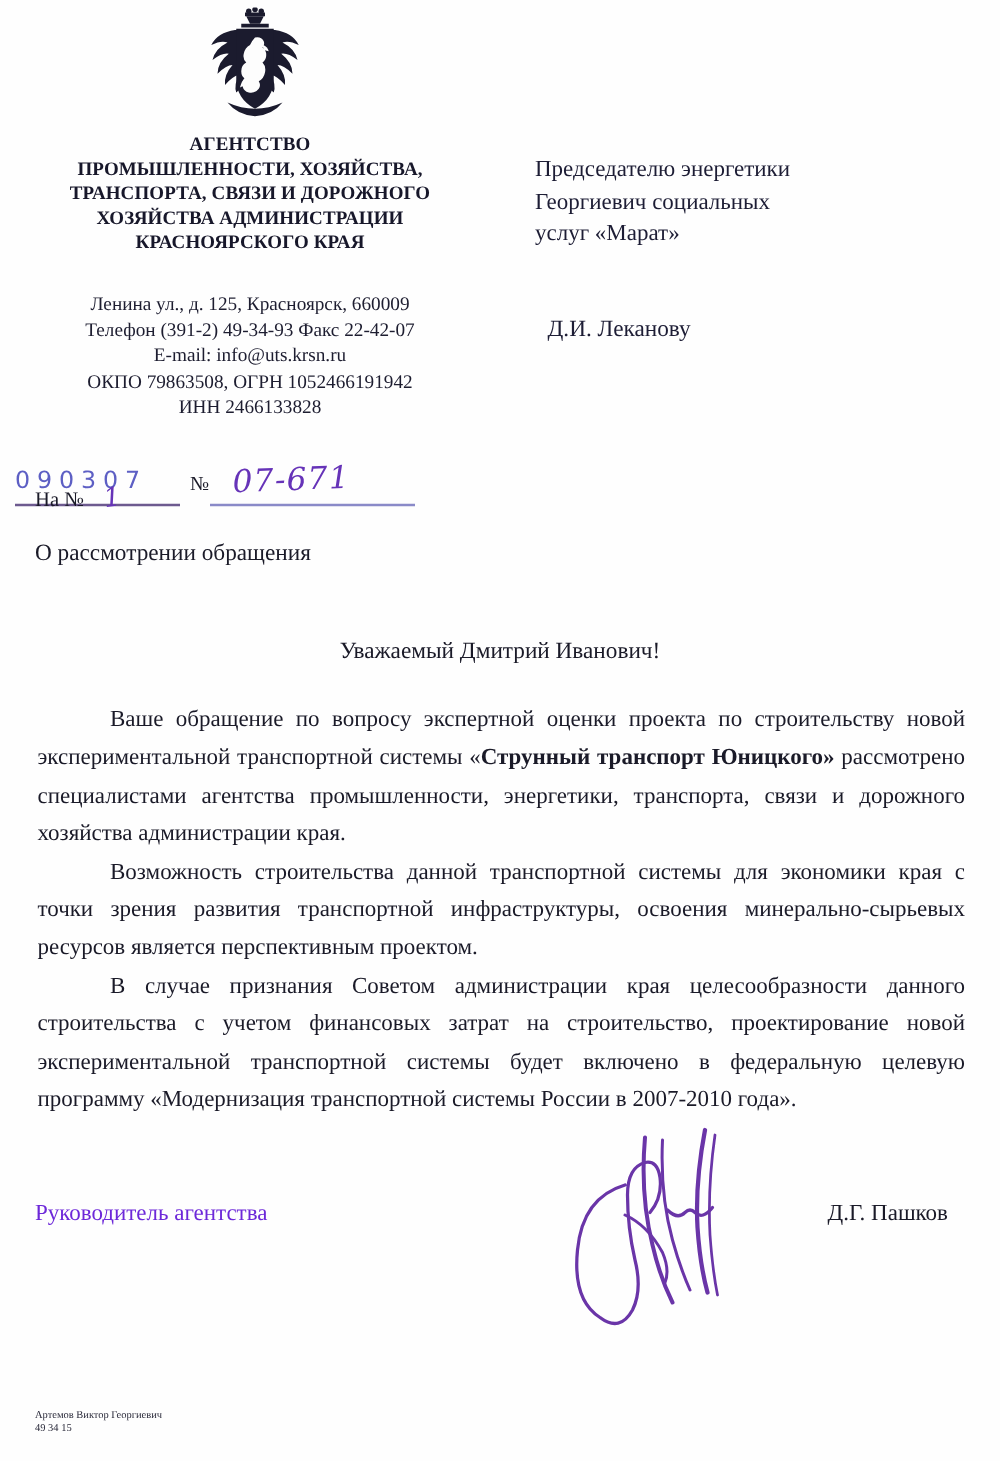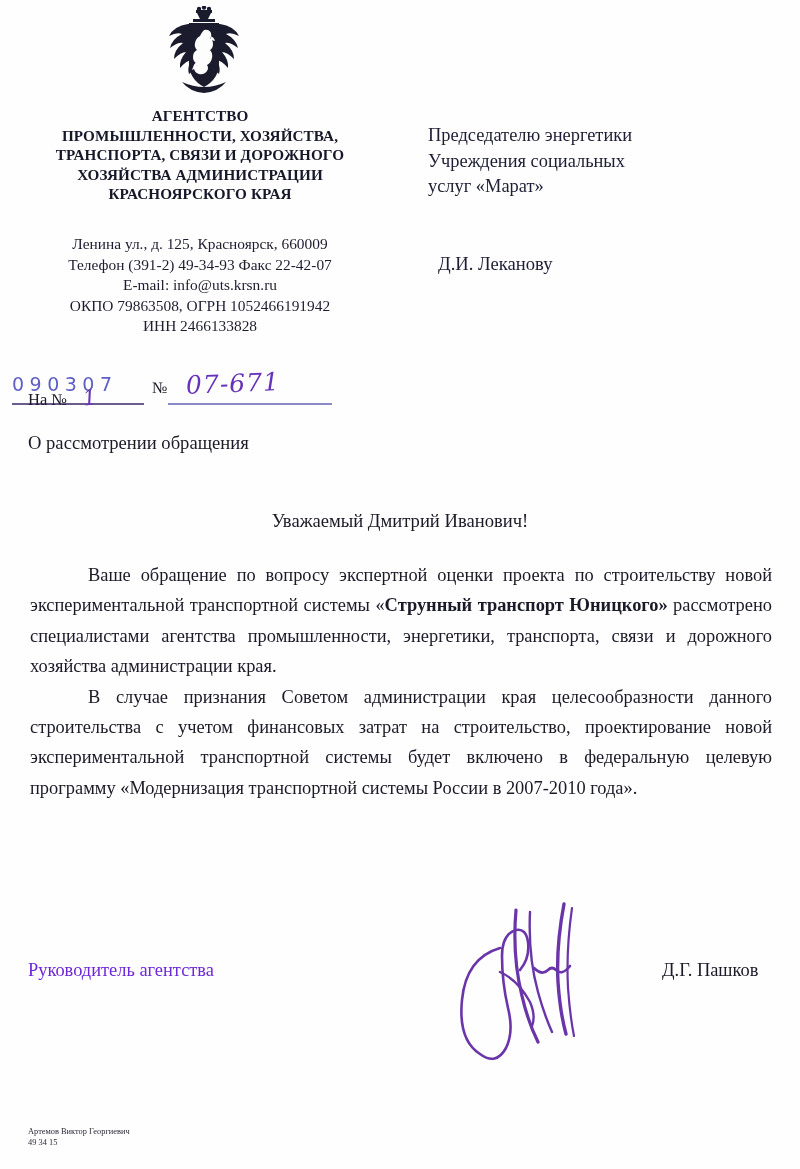--- a/index.html
+++ b/index.html
@@ -275,29 +275,30 @@
   </div>
 
   <div class="onref">
     <span>На №</span><span class="val">1</span>
   </div>
 
   <div class="subject">О рассмотрении обращения</div>
 
   <div class="addressee">
     <div>Председателю энергетики</div>
-    <div>Учреждения социальных</div>
+    <div>Георгиевич социальных</div>
     <div>услуг «Марат»</div>
   </div>
   <div class="addressee-name">Д.И. Леканову</div>
 
   <div class="salutation">Уважаемый Дмитрий Иванович!</div>
 
   <div class="body">
     <p><span>Ваше обращение по вопросу экспертной оценки проекта по строительству новой экспериментальной транспортной системы «</span><span class="b">Струнный транспорт Юницкого»</span><span>  рассмотрено специалистами агентства промышленности, энергетики, транспорта, связи и дорожного хозяйства администрации края.</span></p>
+    <p><span>Возможность строительства данной транспортной системы для экономики края с точки зрения развития транспортной инфраструктуры, освоения минерально-сырьевых ресурсов является перспективным проектом.</span></p>
     <p><span>В случае признания Советом администрации края целесообразности данного строительства с учетом финансовых затрат на  строительство, проектирование новой  экспериментальной транспортной системы будет включено в федеральную целевую программу «Модернизация транспортной системы России в 2007-2010 года».</span></p>
   </div>
 
   <div class="sig-role">Руководитель агентства</div>
   <div class="signature">
     <svg width="180" height="180" viewBox="0 0 180 180">
       <g fill="none" stroke="#6a35a8" stroke-linecap="round" stroke-linejoin="round">
         <path d="M62 48 q-34 10 -38 52 q-4 40 18 54 q16 12 26 -6 q8 -16 2 -40 q-6 -26 -6 -52 q0 -22 14 -26 q10 -2 12 12 q2 16 -8 28" stroke-width="2.6"></path>
         <path d="M78 10 q-4 46 6 86 q6 26 16 46" stroke-width="3.2"></path>
         <path d="M92 12 q-2 44 8 80 q6 22 14 40" stroke-width="2.4"></path>

